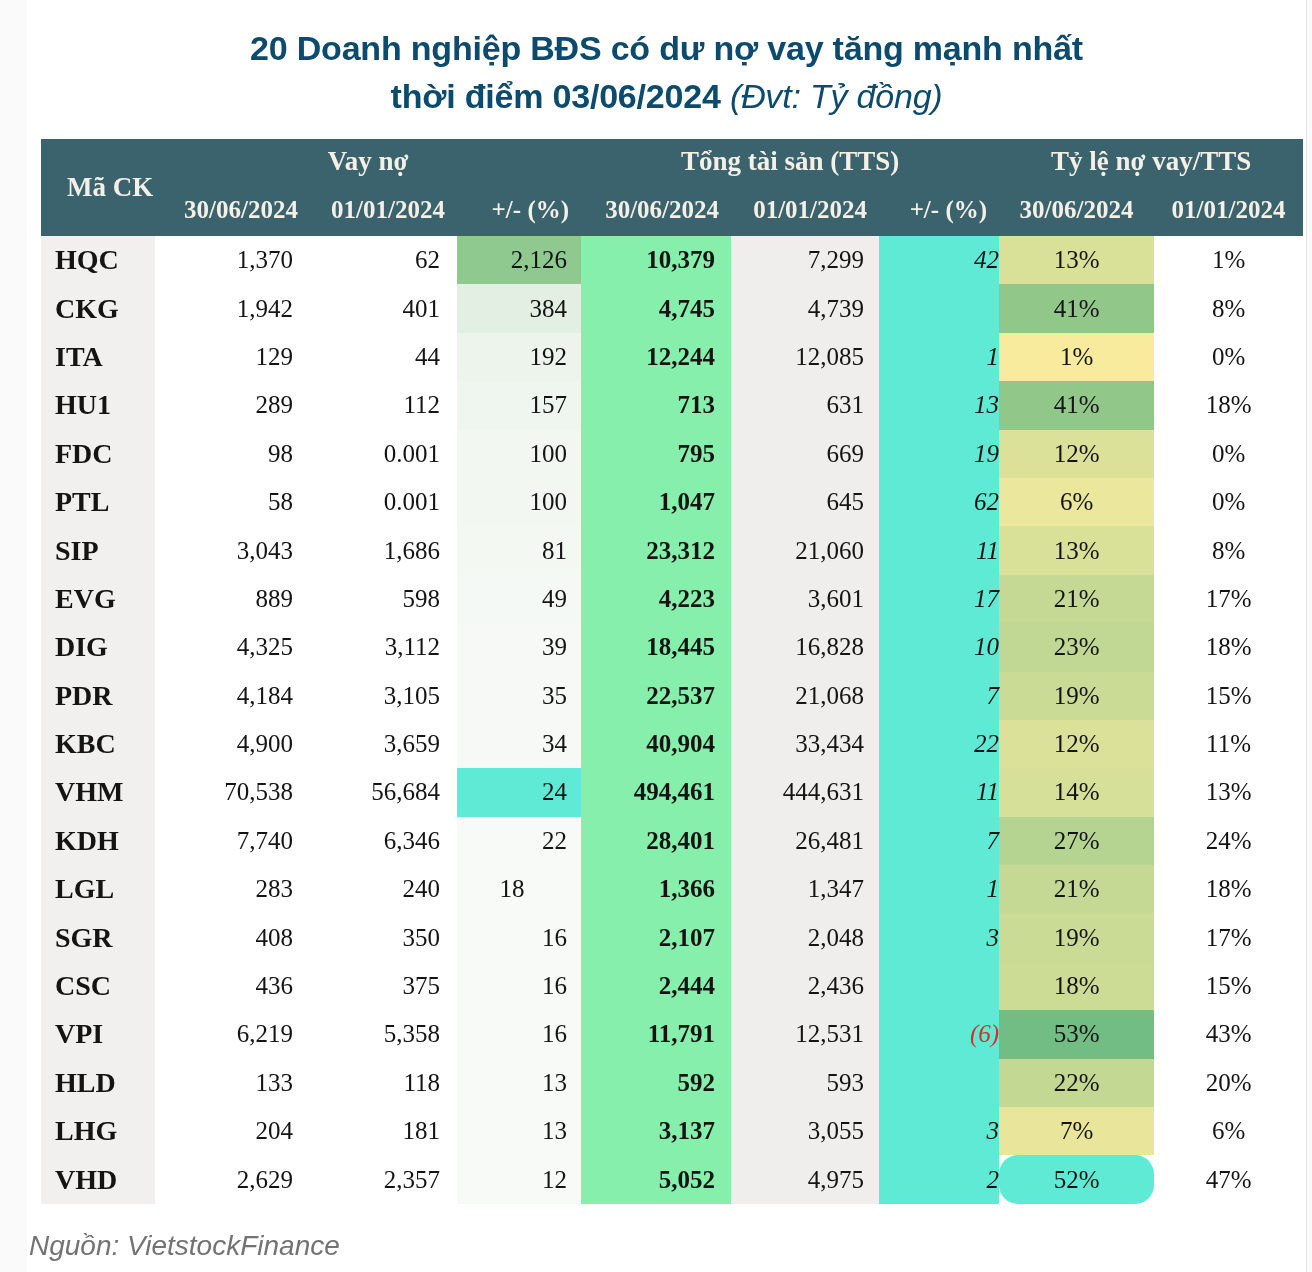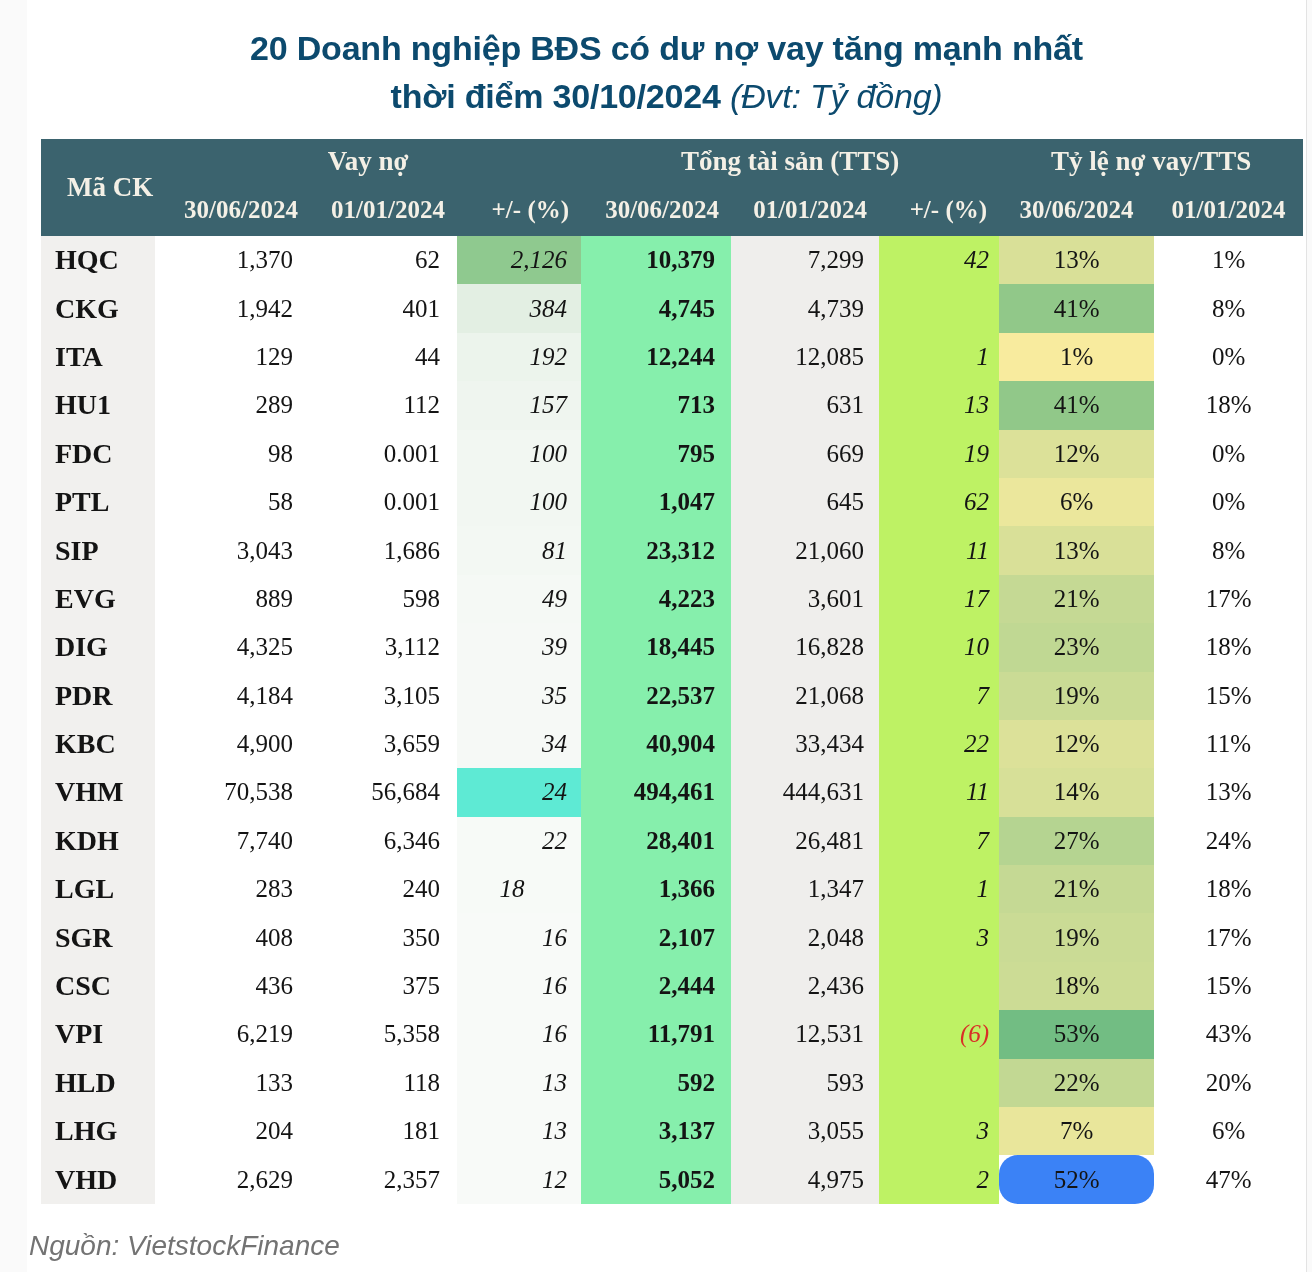--- a/index.html
+++ b/index.html
@@ -35,41 +35,41 @@
   th.group{font-size:27px;height:45px;text-align:center;vertical-align:middle;}
   th.ticker-h{font-size:27px;text-align:left;padding-left:26px;vertical-align:middle;}
   th.sub{font-size:25px;height:52px;vertical-align:middle;text-align:right;padding-right:12px;}
   th.sub.ctr{text-align:center;padding-right:0;}
   tbody td{
     height:48.4px;padding:0;font-size:25px;color:#141414;
     vertical-align:middle;white-space:nowrap;
   }
   td.c0{text-align:left;padding-left:14px;font-weight:bold;font-size:28px;background:#f1f0ee;}
   td.c1,td.c2{text-align:right;padding-right:17px;background:#ffffff;}
-  td.c3{text-align:right;padding-right:14px;font-style:italic;background:#f8faf8;margin-top:44px;}
+  td.c3{text-align:right;padding-right:14px;background:#f8faf8;margin-top:44px;}
   td.c4{text-align:right;padding-right:16px;font-weight:bold;background:#86efac;}
   td.c5{text-align:right;padding-right:15px;background:#efeeec;}
-  td.c6{text-align:right;padding-right:10px;font-style:italic;background:#bef264;margin-top:16px;}
+  td.c6{text-align:right;padding-right:0;font-style:italic;background:#5eead4;margin-top:16px;}
   td.c7{text-align:center;}
   td.c8{text-align:center;background:#ffffff;}
   td.neg{color:#d92f27;}
   .source{
     margin:26px 0 0 2px;
     font-family:"Liberation Sans","DejaVu Sans",sans-serif;
     font-style:italic;font-size:28px;color:#737373;
   }
 </style>
 </head>
 <body>
 
 <div class="page">
 
   <div class="title">
     <div>20 Doanh nghiệp BĐS có dư nợ vay tăng mạnh nhất</div>
-    <div><span>thời điểm 30/10/2024 </span><span class="note">(Đvt: Tỷ đồng)</span></div>
+    <div><span>thời điểm 03/06/2024 </span><span class="note">(Đvt: Tỷ đồng)</span></div>
   </div>
 
   <table class="data">
     <colgroup>
       <col style="width:114px">
         <col style="width:155px">
         <col style="width:147px">
       <col style="width:124px">
         <col style="width:150px">
         <col style="width:148px">
@@ -306,21 +306,21 @@
           <td class="c8">6%</td>
         </tr>
         <tr>
           <td class="c0">VHD</td>
           <td class="c1">2,629</td>
           <td class="c2">2,357</td>
           <td class="c3" style="background: rgb(248, 250, 248);">12</td>
           <td class="c4">5,052</td>
           <td class="c5">4,975</td>
           <td class="c6">2</td>
-          <td class="c7" style="background: #3b82f6; border-radius: 19px;">52%</td>
+          <td class="c7" style="background: #5eead4; border-radius: 19px;">52%</td>
           <td class="c8">47%</td>
         </tr>
       </tbody>
   </table>
 
   <div class="source">Nguồn: VietstockFinance</div>
 
 </div>
 
 </body></html>

